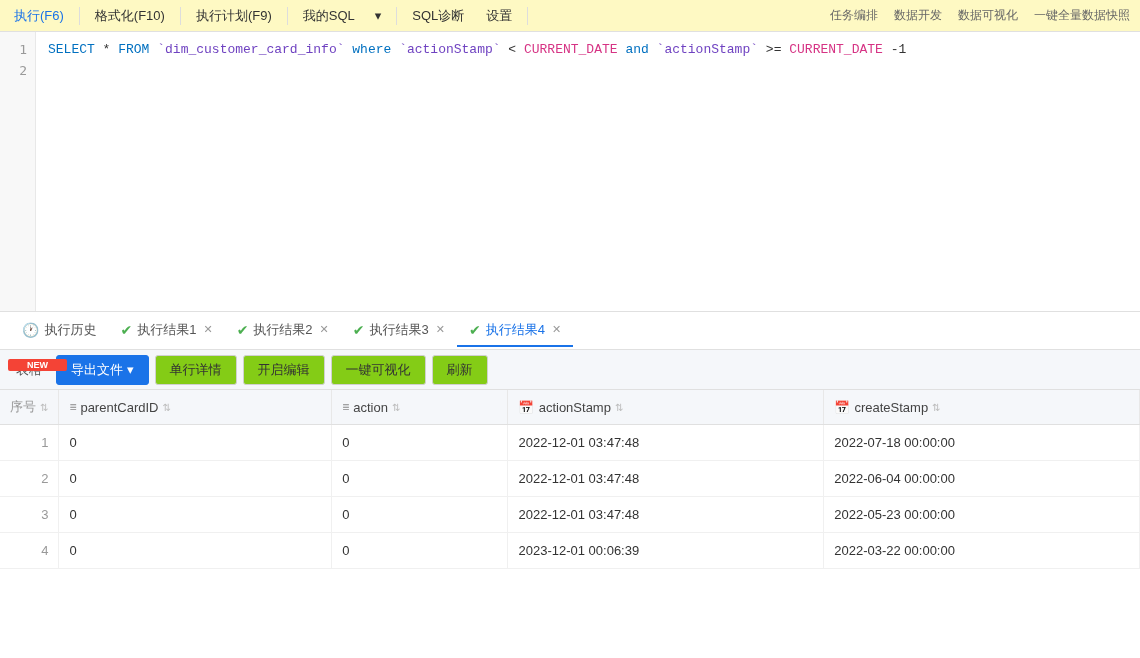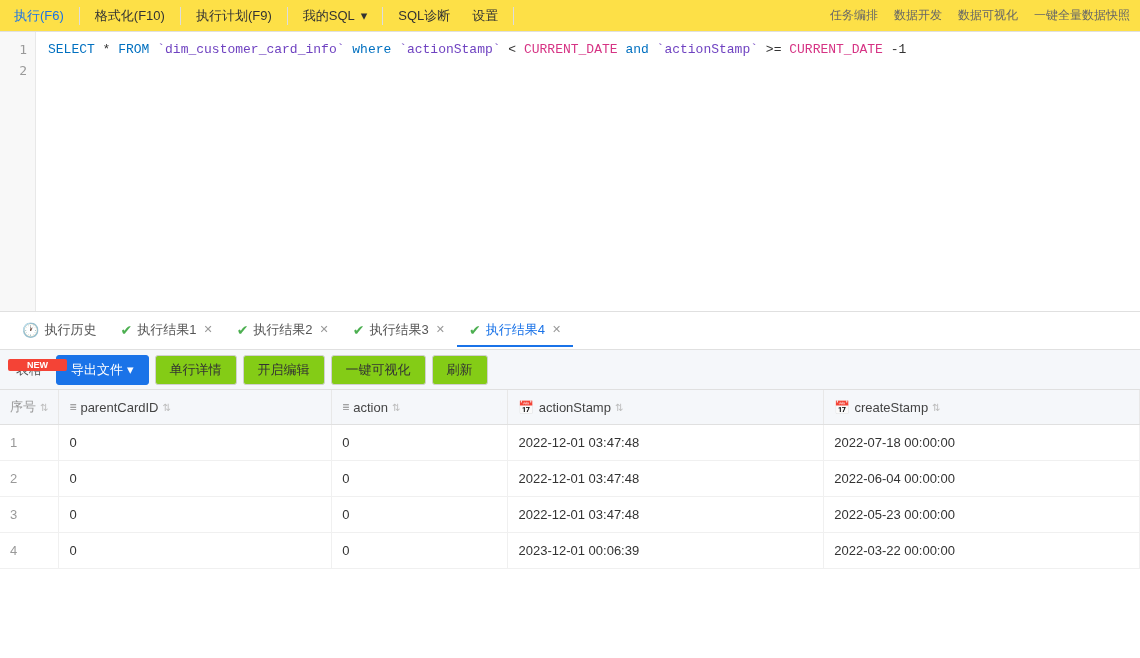--- a/index.html
+++ b/index.html
@@ -2,38 +2,38 @@
 <html><head>
   <meta charset="utf-8">
   <style>
     * { margin: 0; padding: 0; box-sizing: border-box; }
     body { font-family: 'Microsoft YaHei', Arial, sans-serif; font-size: 13px; background: #f0f2f5; overflow: hidden; }
 
     
     .toolbar {
       display: flex;
       align-items: center;
-      background: #fde047;
+      background: #fef9c3;
       border-bottom: 1px solid #e0e0e0;
       height: 32px;
       padding: 0 4px;
       gap: 2px;
     }
     .toolbar-btn {
       padding: 3px 10px;
       font-size: 13px;
       color: #333;
       cursor: pointer;
       border: none;
       background: transparent;
       white-space: nowrap;
       border-radius: 3px;
     }
     .toolbar-btn.active { color: #1a73e8; }
-    .toolbar-btn-with-arrow { display: flex; align-items: center; gap: 6px; }
+    .toolbar-btn-with-arrow { display: flex; align-items: center; gap: 20px; }
     .toolbar-separator { width: 1px; height: 18px; background: #ddd; margin: 0 3px; }
 
     .toolbar-right {
       margin-left: auto;
       display: flex;
       align-items: center;
       gap: 4px;
     }
     .toolbar-right span {
       font-size: 12px;
@@ -160,21 +160,21 @@
       top: 0;
     }
     .result-table td {
       border-bottom: 1px solid #f0f0f0;
       border-right: 1px solid #f0f0f0;
       padding: 10px 10px;
       color: #333;
       white-space: nowrap;
     }
     .result-table th:first-child, .result-table td:first-child {
-      text-align: left;
+      text-align: right;
       color: #999;
       width: 50px;
     }
     .col-icon { color: #888; margin-right: 4px; font-size: 12px; }
     .sort-icon { color: #bbb; font-size: 10px; margin-left: 4px; cursor: pointer; }
     .th-content { display: flex; align-items: center; }
     .cal-icon { color: #e67e22; margin-right: 4px; font-size: 13px; }
 
     .main-content {
       display: flex;

